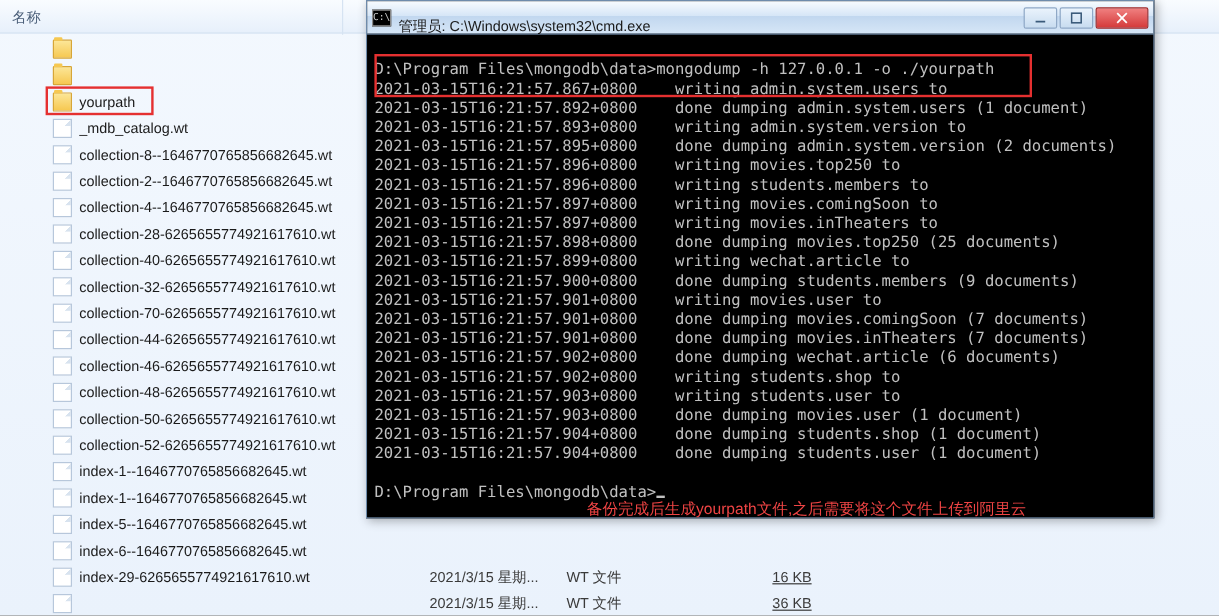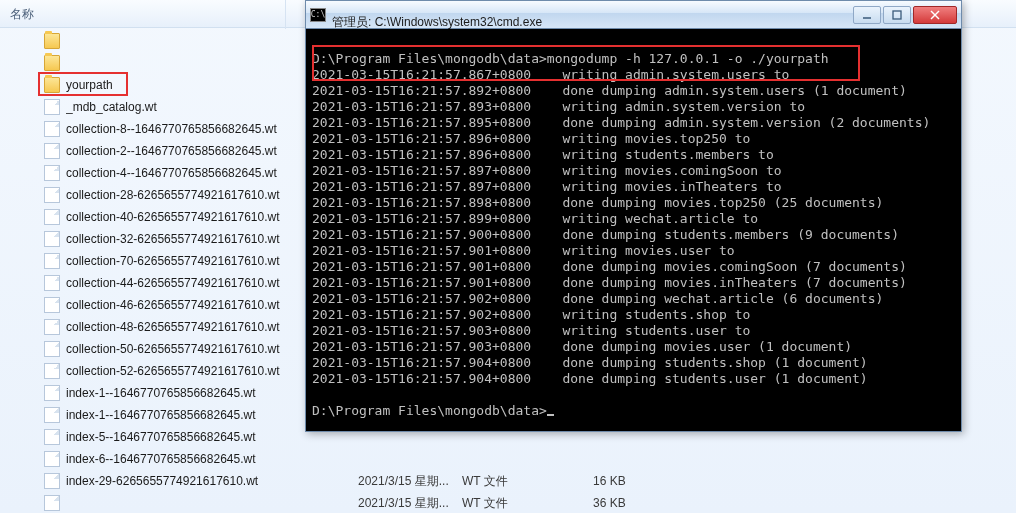--- a/index.html
+++ b/index.html
@@ -13,42 +13,42 @@
 
 .file-list { position: absolute; left: 40px; top: 30px; width: 960px; }
 .file-row { display: flex; align-items: center; height: 22px; padding: 0 4px; white-space: nowrap; }
 .file-row .icon { width: 16px; height: 16px; margin-right: 6px; flex: 0 0 16px; }
 .folder-icon { background: linear-gradient(to bottom, #fce697 0%, #f6c851 100%); border: 1px solid #d7a637; border-radius: 1px; position: relative; }
 .folder-icon::before { content: ""; position: absolute; top: -3px; left: 0; width: 7px; height: 3px; background: #f6c851; border-radius: 1px 1px 0 0; }
 .file-icon { background: #fff; border: 1px solid #b7c7db; position: relative; }
 .file-icon::after { content: ""; position: absolute; top: 0; right: 0; width: 5px; height: 5px; background: linear-gradient(135deg, transparent 50%, #d8e3ef 50%); }
 .file-row .name { color: #1a1a1a; flex: 0 0 270px; overflow: hidden; text-overflow: ellipsis; }
 .file-row .date { position: absolute; left: 302px; color: #3a3a3a; margin-left: 16px; }
-.file-row .type { position: absolute; left: 422px; color: #3a3a3a; }
-.file-row .size { position: absolute; left: 553px; width: 90px; text-align: left; color: #3a3a3a; }
+.file-row .type { position: absolute; left: 432px; color: #3a3a3a; }
+.file-row .size { position: absolute; left: 575px; width: 90px; text-align: center; color: #3a3a3a; text-decoration: underline; }
 
 .highlight-box { position: absolute; border: 2px solid #e53030; pointer-events: none; }
 .hl1 { left: 38px; top: 72px; width: 90px; height: 24px; }
 .hl2 { left: 312px; top: 45px; width: 548px; height: 36px; }
 
 
 .cmd-window { position: absolute; left: 305px; top: 0; width: 657px; height: 432px; border: 1px solid #6e8bab; box-shadow: 2px 2px 8px rgba(0,0,0,0.3); background: #000; }
 .cmd-titlebar { height: 28px; background: linear-gradient(to bottom, #f7fbff 0%, #d6e6f7 45%, #c1d7ef 46%, #d6e6f7 100%); display: flex; align-items: center; padding: 0 4px; border-bottom: 1px solid #6e8bab; }
 .cmd-titlebar .cmd-ico { width: 16px; height: 14px; background: #000; border: 1px solid #888; margin-right: 6px; display: flex; align-items: center; justify-content: center; }
 .cmd-titlebar .cmd-ico span { color: #ccc; font-size: 8px; font-family: Consolas, monospace; line-height: 1; }
 .cmd-titlebar .title { color: #1a1a1a; flex: 1; margin-top: 16px; }
 .win-btns { display: flex; gap: 2px; margin-right: 0; }
 .win-btn { width: 28px; height: 18px; background: linear-gradient(to bottom, #eaf3fc, #c8dcf0); border: 1px solid #8fa8c6; border-radius: 2px; display: flex; align-items: center; justify-content: center; color: #3a5a7a; }
 .win-btn.close { width: 44px; background: linear-gradient(to bottom, #f08080, #d43a3a); color: #fff; border-color: #a02828; }
 .win-btn svg { width: 10px; height: 10px; }
 
 .cmd-body { font-family: "NSimSun", "SimSun", Consolas, monospace; font-size: 13px; line-height: 16px; color: #c0c0c0; background: #000; padding: 22px 6px; height: calc(100% - 28px); overflow: hidden; white-space: pre; }
 .cursor { display: inline-block; width: 7px; height: 2px; background: #c0c0c0; vertical-align: baseline; margin-bottom: -1px; }
 
-.annotation { position: absolute; left: 470px; top: 415px; color: #000000; font-size: 13px; font-family: "Microsoft YaHei", sans-serif; }
+.annotation { position: absolute; left: 489px; top: 415px; color: #ef4444; font-size: 13px; font-family: "Microsoft YaHei", sans-serif; }
 </style>
 </head>
 <body>
 
 <div class="explorer">
   <div class="col-header">
     <span class="col-name">名称</span>
   </div>
   <div class="file-list" id="file-list">
       <div class="file-row">

